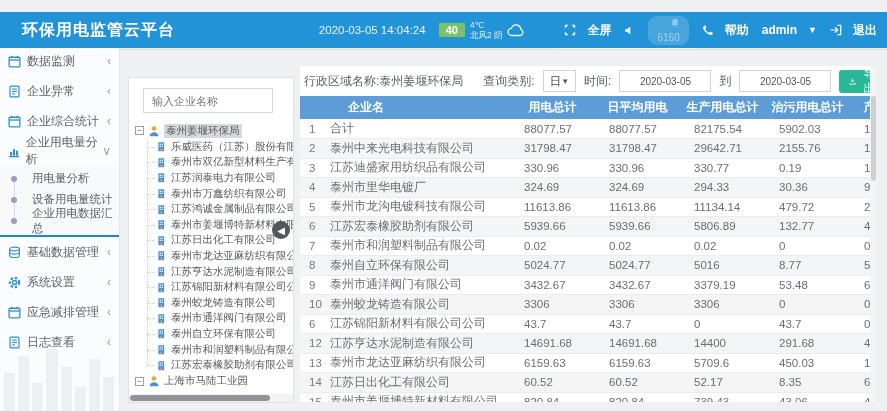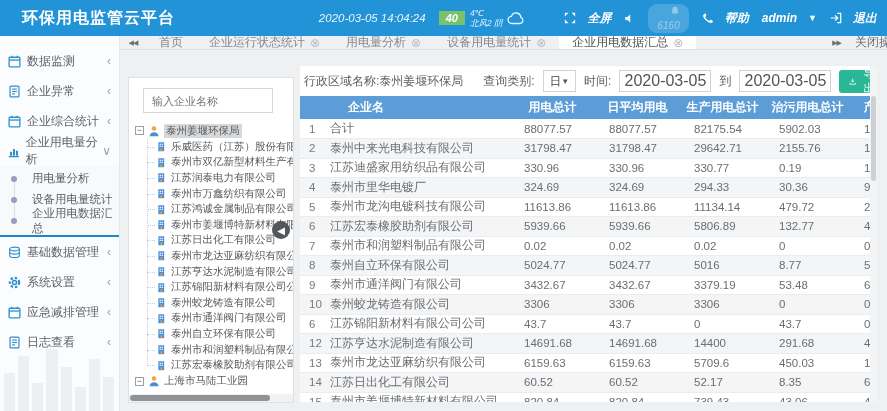--- a/index.html
+++ b/index.html
@@ -1,22 +1,22 @@
 <!DOCTYPE html>
 <html><head>
 <meta charset="utf-8">
 <style>
   * { margin:0; padding:0; box-sizing:border-box; }
   html,body { width:887px; height:411px; overflow:hidden; font-family:"Liberation Sans","DejaVu Sans",sans-serif; background:#eef0f1; }
   .ic { display:inline-block; vertical-align:middle; }
 
   
-  .header { position:absolute; top:0; left:0; width:887px; height:36px; background:#2193d6; display:flex; align-items:center; color:#fff; z-index:10; }
+  .header { position:absolute; top:12px; left:0; width:887px; height:36px; background:#2193d6; display:flex; align-items:center; color:#fff; z-index:10; }
   .app-title { font-size:16px; font-weight:bold; letter-spacing:1px; padding-left:22px; white-space:nowrap; }
-  .header-right { margin-left:auto; display:flex; align-items:center; gap:13px; padding-right:10px;font-style:italic; }
+  .header-right { margin-left:auto; display:flex; align-items:center; gap:13px; padding-right:10px; }
   .h-time { font-size:11.5px; color:rgba(255,255,255,.9); }
   .weather { display:flex; align-items:center; gap:5px; }
   .aqi-pill { background:#79c269; color:#fff; font-size:11px; font-weight:bold; border-radius:0; padding:1px 7px; }
   .wcol { display:flex; flex-direction:column; line-height:10px; font-size:8.5px; color:rgba(255,255,255,.85); }
   .hbtn { display:flex; align-items:center; gap:11px; font-size:12px; font-weight:bold; color:#fff; cursor:pointer; white-space:nowrap; }
   .hbtn.fs { margin-left:26px; }
   .notif-pill { display:flex; align-items:flex-end; gap:4px; background:rgba(255,255,255,.18); border-radius:9px; padding:2px 9px; font-size:10px; color:rgba(255,255,255,.45);flex-direction:column; }
   .caret { font-size:9px; }
 
   
@@ -59,21 +59,21 @@
   .hscroll { position:absolute; left:0; right:0; bottom:0; height:8px; background:#f1f2f3; }
   .hscroll .handle { position:absolute; left:1px; top:1px; height:6px; width:140px; background:#8f9396; border-radius:3px; }
 
   
   .table-panel { position:absolute; left:180px; top:3px; right:10px; bottom:9px; background:#fff; overflow:hidden; }
   .query-bar { height:30px; display:flex; align-items:center; gap:8px; font-size:12px; color:#5c6063; padding:0 4px; }
   .region-label { white-space:nowrap; padding-right:12px; }
   .qlabel { white-space:nowrap; }
   .qselect { width:72px; height:22px; border:1px solid #cfd3d5; background:#fff; display:flex; align-items:center; font-size:11.5px; color:#444; padding:0 6px; cursor:pointer; }
   .qselect .sel-caret { margin-left:auto; font-size:8px; color:#555; }
-  .qdate { width:92px; height:22px; border:1px solid #cfd3d5; font-size:16px; color:#555; text-align:center; outline:none; }
+  .qdate { width:92px; height:22px; border:1px solid #cfd3d5; font-size:10px; color:#555; text-align:center; outline:none; }
   .export-btn { margin-left:auto; margin-right:14px; background:#2ab795; color:#fff; border:none; border-radius:3px; height:23px; padding:0 10px; font-size:11.5px; display:flex; align-items:center; gap:5px; cursor:pointer; }
 
   table { border-collapse:collapse; table-layout:fixed; width:645px; font-size:12px; }
   col.c-idx{width:28px} col.c-name{width:182px} col.c-num{width:85px} col.c-last{width:95px}
   thead th { background:#5c9dd8; color:#fff; font-weight:bold; height:23px; text-align:center; white-space:nowrap; overflow:hidden; }
   thead th.th-name { text-align:left; padding-left:20px; }
   tbody td { height:19.5px; color:#6a6e71; font-size:11.5px; white-space:nowrap; overflow:hidden; border-bottom:1px solid #ececec; }
   tbody tr:nth-child(even) { background:#f4f5f6; }
   td.idx { text-align:left; padding-left:9px; color:#77797c; }
   td.name { padding-left:2px; font-size:12px; }

